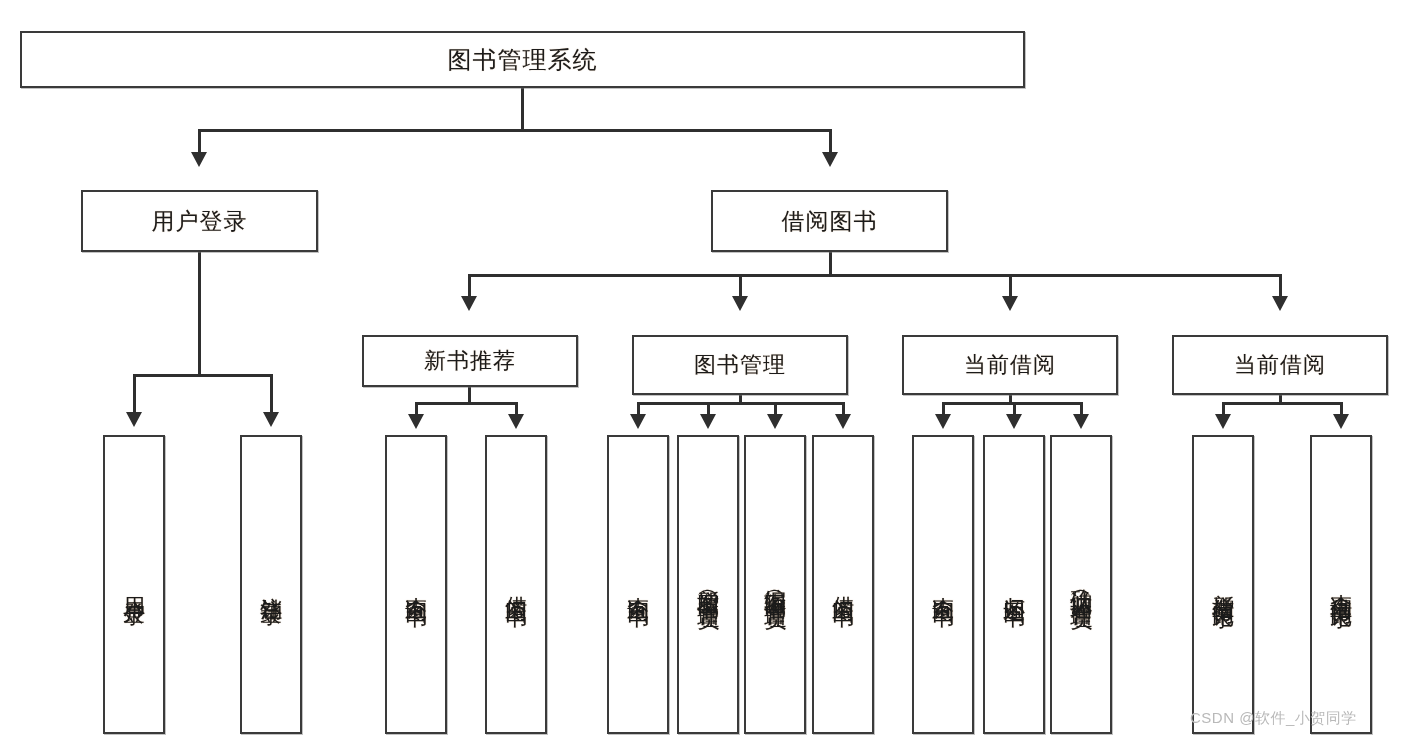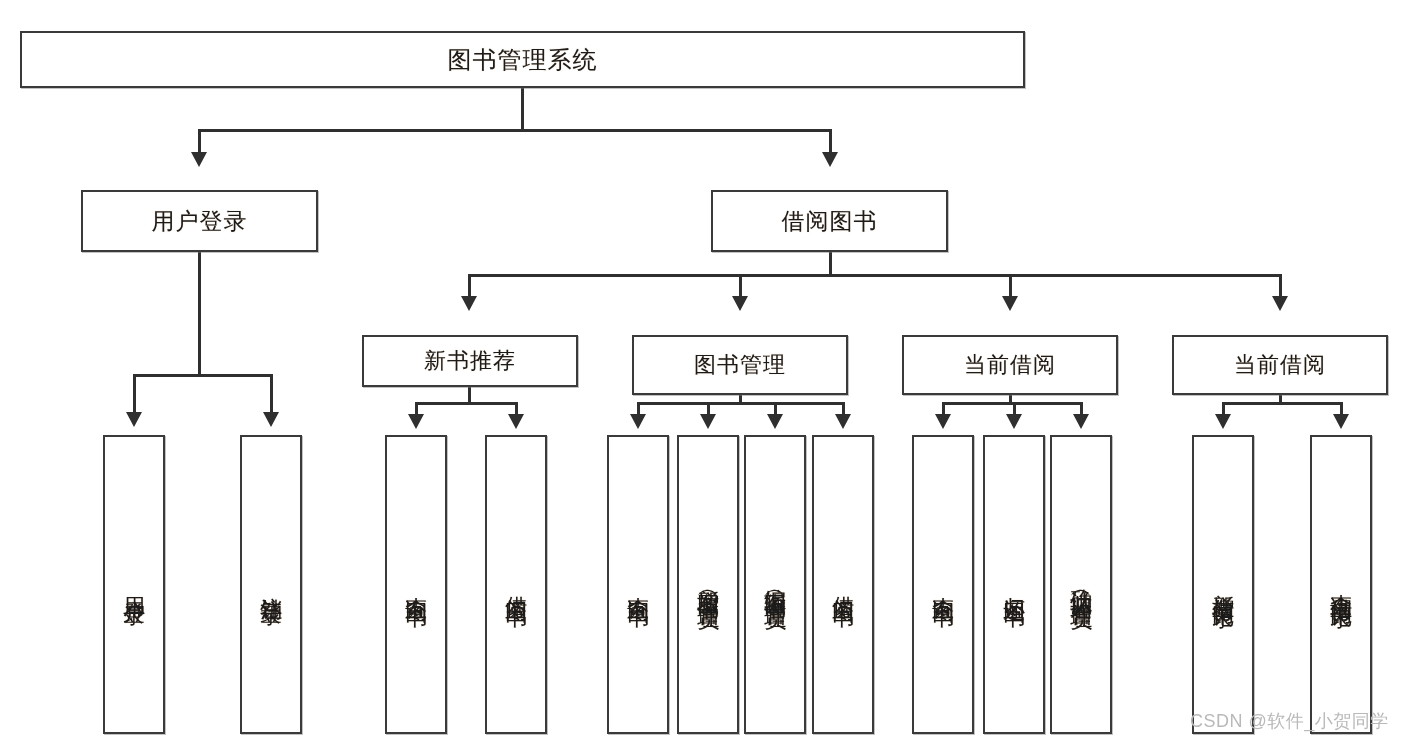--- a/index.html
+++ b/index.html
@@ -75,21 +75,21 @@
     border-left:8px solid transparent;
     border-right:8px solid transparent;
     border-top:15px solid #2f2f2f;
   }
 
   
   #watermark{
     position:absolute;
     left:1190px;
     top:709px;
-    font-size:18px;
+    font-size:15px;
     color:#b9b9b9;
     letter-spacing:.5px;
     white-space:nowrap;
     user-select:none;
   }
 </style>
 </head>
 <body>
 
 <div id="diagram-root">

